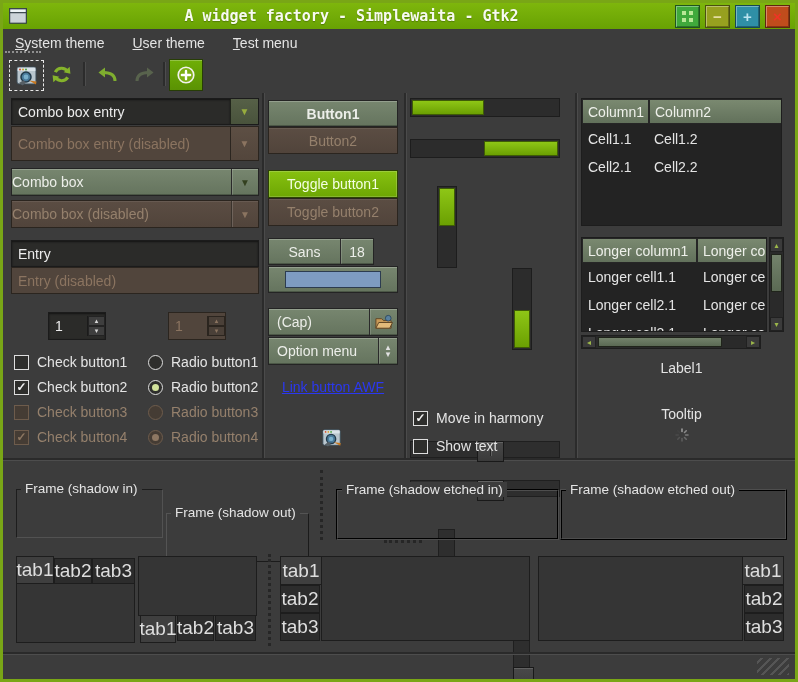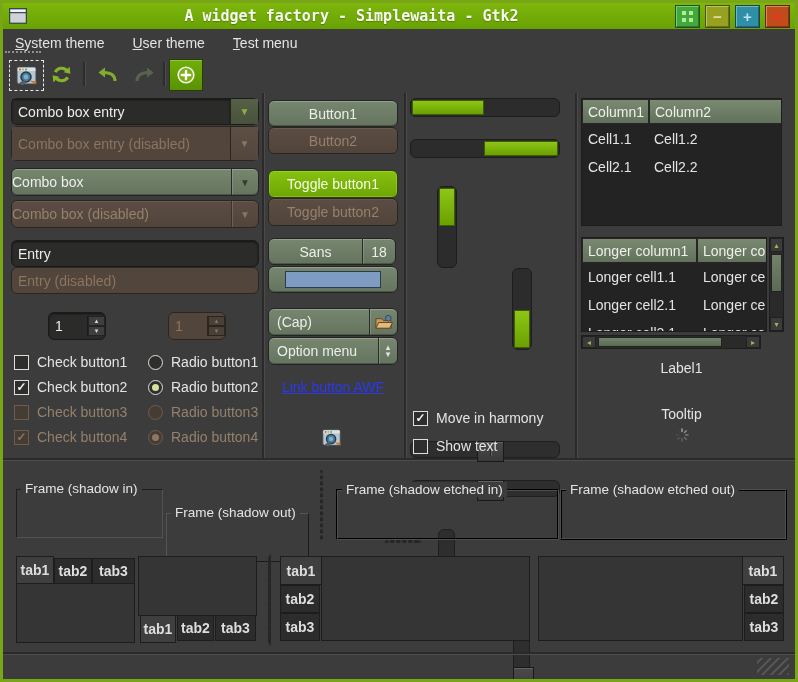--- a/index.html
+++ b/index.html
@@ -1,19 +1,19 @@
 <!DOCTYPE html>
 <html><head>
 <meta charset="utf-8">
 <style>
   html,body{margin:0;padding:0;background:#1e1e1e;}
   #win{position:relative;width:798px;height:682px;box-sizing:border-box;
        border:3px solid #79a616;background:#3c3c3c;overflow:hidden;
        font-family:"Liberation Sans",sans-serif;font-size:14px;color:#e4e4e4;}
-  .abs{position:absolute;box-sizing:border-box;border-radius:6px;}
+  .abs{position:absolute;box-sizing:border-box;}
 
   
   .titlebar{position:absolute;left:0;top:0;right:0;height:26px;
             background:linear-gradient(#7eb60c,#68a203);display:flex;align-items:center;}
   .title{flex:1;text-align:center;font-family:"DejaVu Sans Mono",monospace;
          font-weight:bold;font-size:15px;color:#f7faf0;text-shadow:0 1px 1px rgba(0,0,0,.25);}
   .win-icon{width:20px;height:20px;margin-left:5px;flex:0 0 auto;}
   .tb-btns{display:flex;gap:5px;margin-right:5px;}
   .tbtn{width:23px;height:21px;display:flex;align-items:center;justify-content:center;
         font-weight:bold;font-size:15px;line-height:1;border:1px solid rgba(0,0,0,.5);
@@ -101,21 +101,21 @@
   .frame-lbl{position:absolute;top:-9px;left:4px;background:#3c3c3c;padding:0 4px;white-space:nowrap;font-size:13.5px;}
   .f-in{border:1px solid;border-color:#1d1d1d #525252 #525252 #1d1d1d;}
   .f-out{border:1px solid;border-color:#545454 #1b1b1b #1b1b1b #545454;margin-top:24px;}
   .f-ein{border:2px groove #4e4e4e;}
   .f-eout{border:2px ridge #4e4e4e;}
   .dot-v{border-left:3px dotted #262626;width:0;}
   .dot-h{border-top:3px dotted #262626;height:0;}
 
   
   .tab{position:absolute;background:#2c2c2c;border:1px solid #1d1d1d;display:flex;align-items:center;
-       justify-content:center;font-size:14px;color:#dedede;box-sizing:border-box;font-weight:bold;}
+       justify-content:center;font-size:19px;color:#dedede;box-sizing:border-box;}
   .tab.active{background:#3f3f3f;z-index:3;}
   .pane{position:absolute;background:#353535;border:1px solid #1d1d1d;box-sizing:border-box;z-index:1;}
 
   
   .vdiv{position:absolute;width:2px;background:#2b2b2b;border-right:1px solid #4b4b4b;}
   .hdiv{position:absolute;height:2px;background:#2a2a2a;border-bottom:1px solid #4d4d4d;left:0;right:0;}
   .grip{position:absolute;right:6px;bottom:4px;width:32px;height:17px;
         background:repeating-linear-gradient(315deg,#555 0 2px,transparent 2px 6px);}
   .link{color:#2b38f0;text-decoration:underline;cursor:pointer;}
   .swatch{width:94px;height:15px;background:#7e9cc2;border:1px solid #2c3c50;}
@@ -280,26 +280,26 @@
     <span class="cb">
         <span>✓</span>
       </span>
     <span class="lbl cl">Check button4</span>
     <span class="rb">
         <span class="dot"></span>
       </span>
     <span class="lbl">Radio button4</span>
   </div>
 
-  <div class="btn abs" style="left:265px;top:97px;width:130px;height:27px;">Button1</div>
+  <div class="btn abs" style="left:265px;top:97px;width:130px;height:27px;font-weight:bold;">Button1</div>
   <div class="btn-dis abs" style="left:265px;top:124px;width:130px;height:27px;justify-content:center;">Button2</div>
   <div class="toggle-on abs" style="left:265px;top:167px;width:130px;height:28px;">Toggle button1</div>
   <div class="btn-dis abs" style="left:265px;top:195px;width:130px;height:28px;justify-content:center;">Toggle button2</div>
 
-  <div class="btn abs" style="left:265px;top:235px;width:128px;height:27px;justify-content:flex-start;">
+  <div class="btn abs" style="left:265px;top:235px;width:106px;height:27px;justify-content:flex-start;">
     <span style="flex:1;text-align:center;">Sans</span>
     <span class="vsep-in"></span>
     <span style="width:32px;text-align:center;">18</span>
   </div>
   <div class="btn abs" style="left:265px;top:263px;width:130px;height:27px;">
     <span class="swatch"></span>
   </div>
 
   <div class="btn abs" style="left:265px;top:305px;width:130px;height:28px;justify-content:flex-start;padding-left:8px;">
     <span>(Cap)</span>

